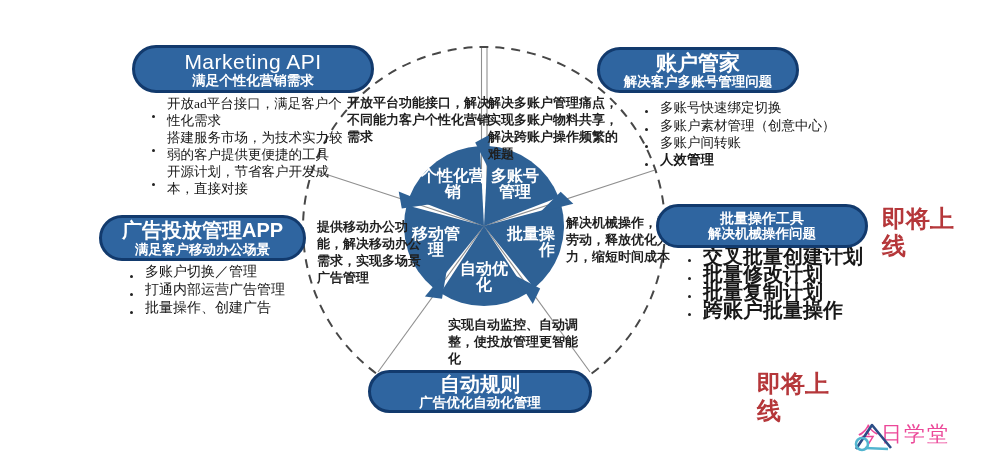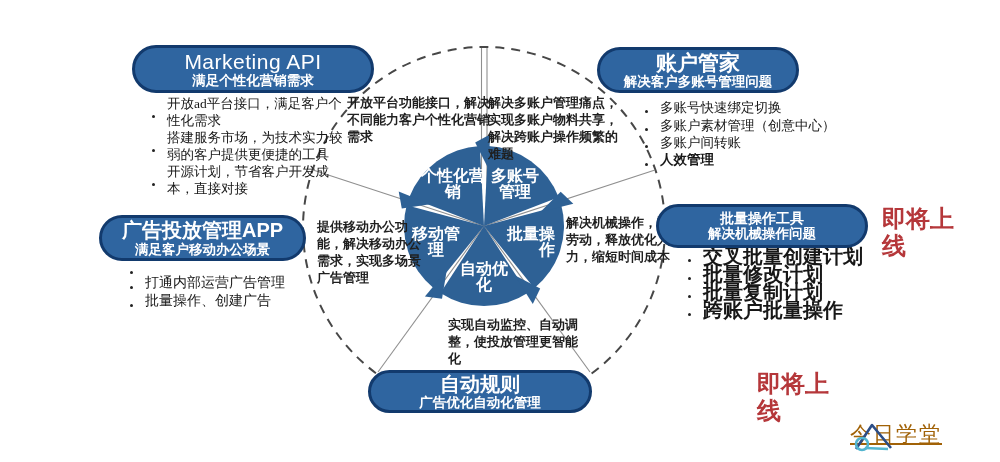--- a/index.html
+++ b/index.html
@@ -52,21 +52,21 @@
   .note-batch{left:566px;top:214px;width:120px;}
   .note-auto{left:448px;top:316px;width:134px;}
   .note-mobile{left:317px;top:218px;width:106px;}
 
   
   .badge{position:absolute;width:80px;color:#b5373a;font-family:"Liberation Serif",serif;
     font-weight:700;font-size:24px;line-height:27px;z-index:6;}
   .badge-batch{left:882px;top:206px;}
   .badge-auto{left:757px;top:371px;}
   .logo{position:absolute;left:850px;top:420px;display:flex;align-items:center;z-index:6;}
-  .logo-text{color:#a16207;font-size:21px;letter-spacing:2px;text-decoration:underline;}
+  .logo-text{color:#ec4899;font-size:21px;letter-spacing:2px;margin-left:8px;}
 </style>
 </head>
 <body>
 
 <div class="stage">
 
   <svg width="1000" height="462" viewBox="0 0 1000 462">
     <circle cx="484" cy="228" r="181" fill="none" stroke="#474747" stroke-width="2" stroke-dasharray="9 7"></circle>
     <g stroke="#8f8f8f" stroke-width="1.1">
       <line x1="481.5" y1="48" x2="481.5" y2="224"></line>
@@ -166,20 +166,21 @@
         <span class="bt">多账户间转账</span>
       </li>
     <li>
         <span class="dot"></span>
         <span class="bt em">人效管理</span>
       </li>
   </ul>
   <ul class="blist list-app">
     <li>
         <span class="dot"></span>
+        <span class="bt">多账户切换／管理</span>
       </li>
     <li>
         <span class="dot"></span>
         <span class="bt">打通内部运营广告管理</span>
       </li>
     <li>
         <span class="dot"></span>
         <span class="bt">批量操作、创建广告</span>
       </li>
   </ul>

